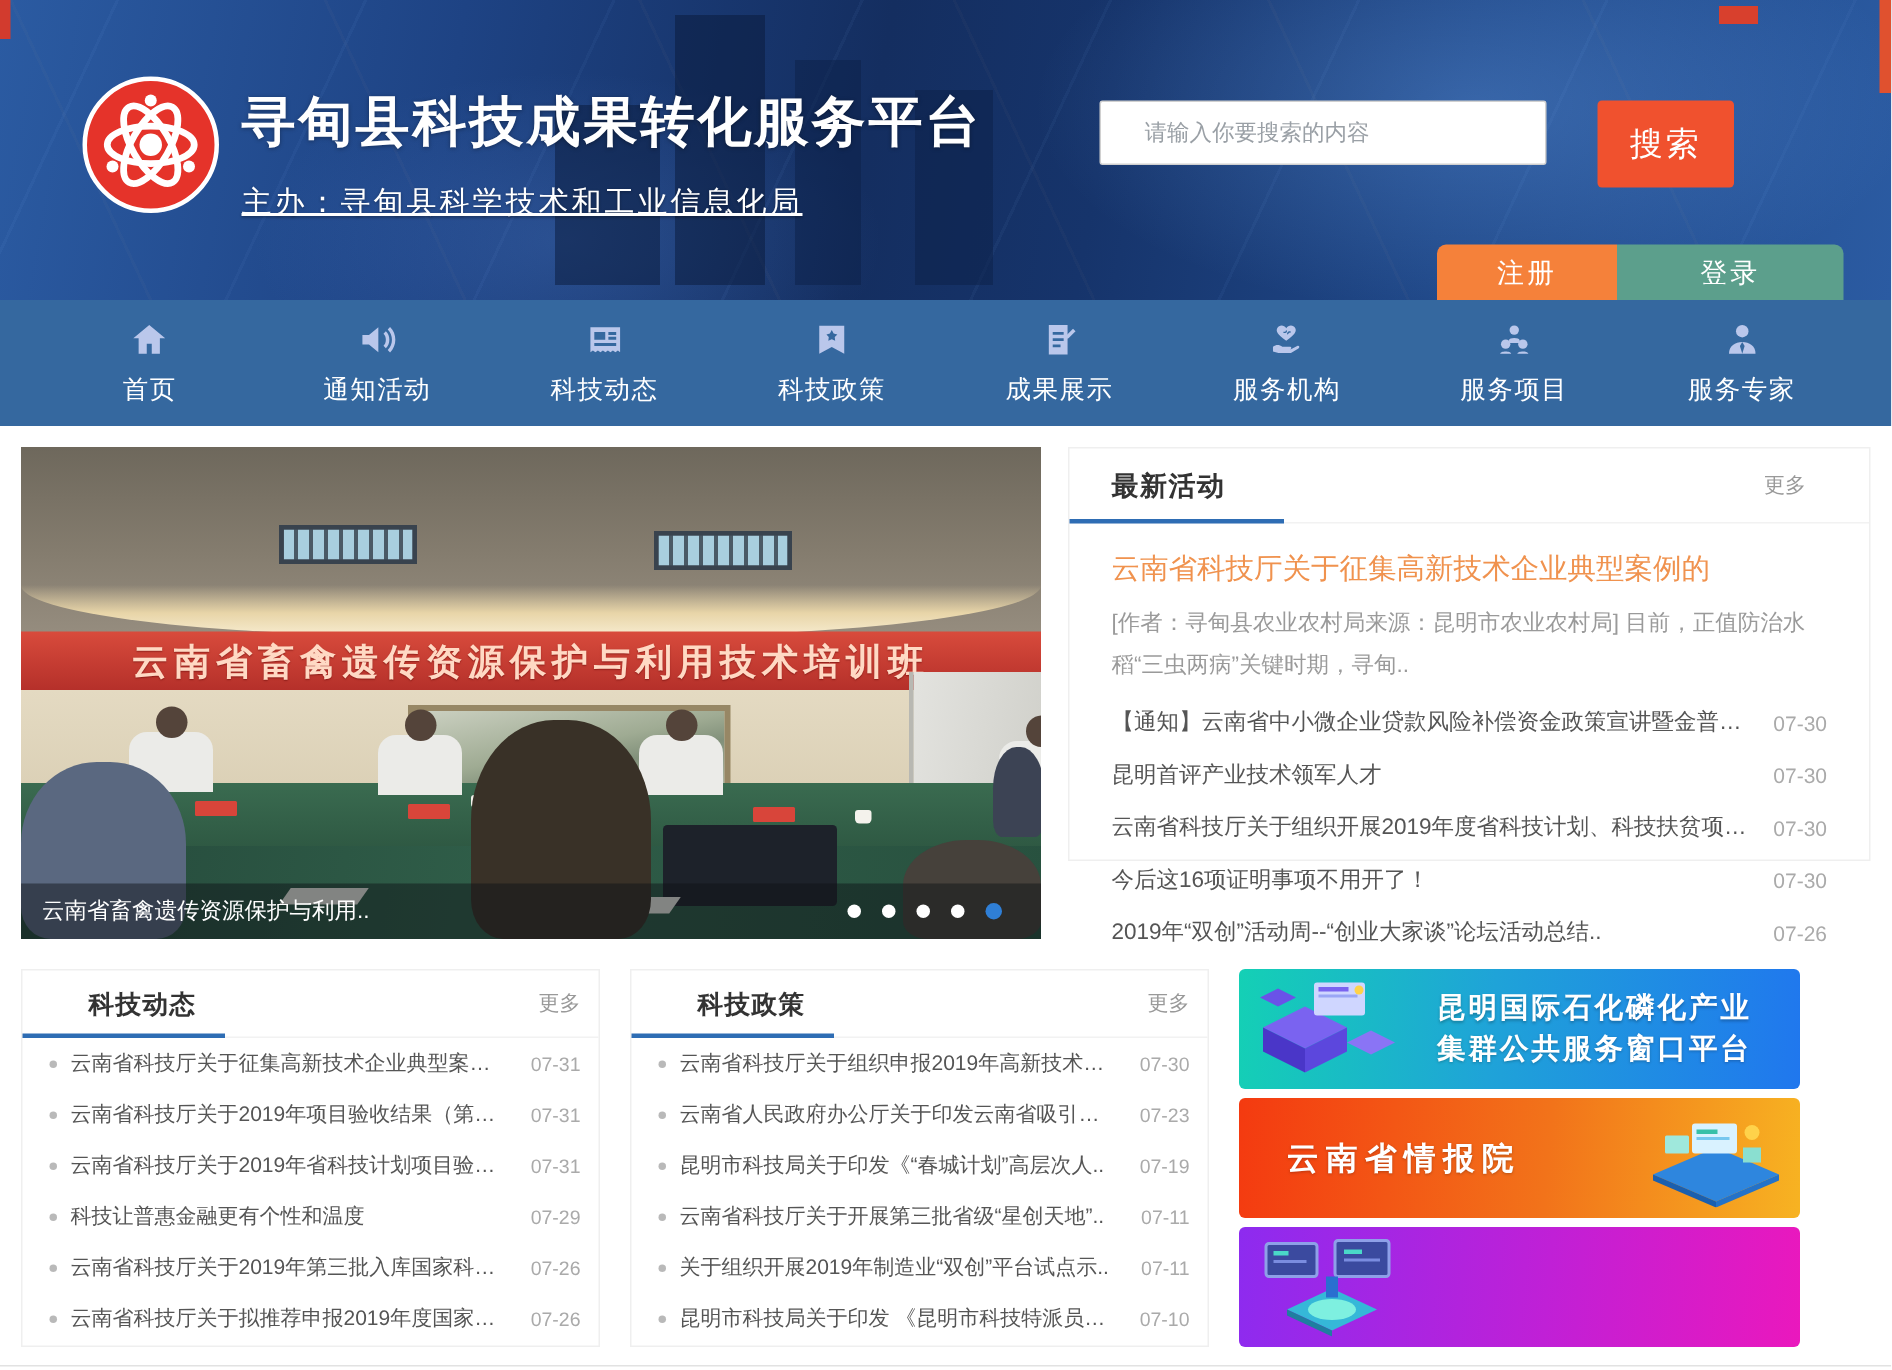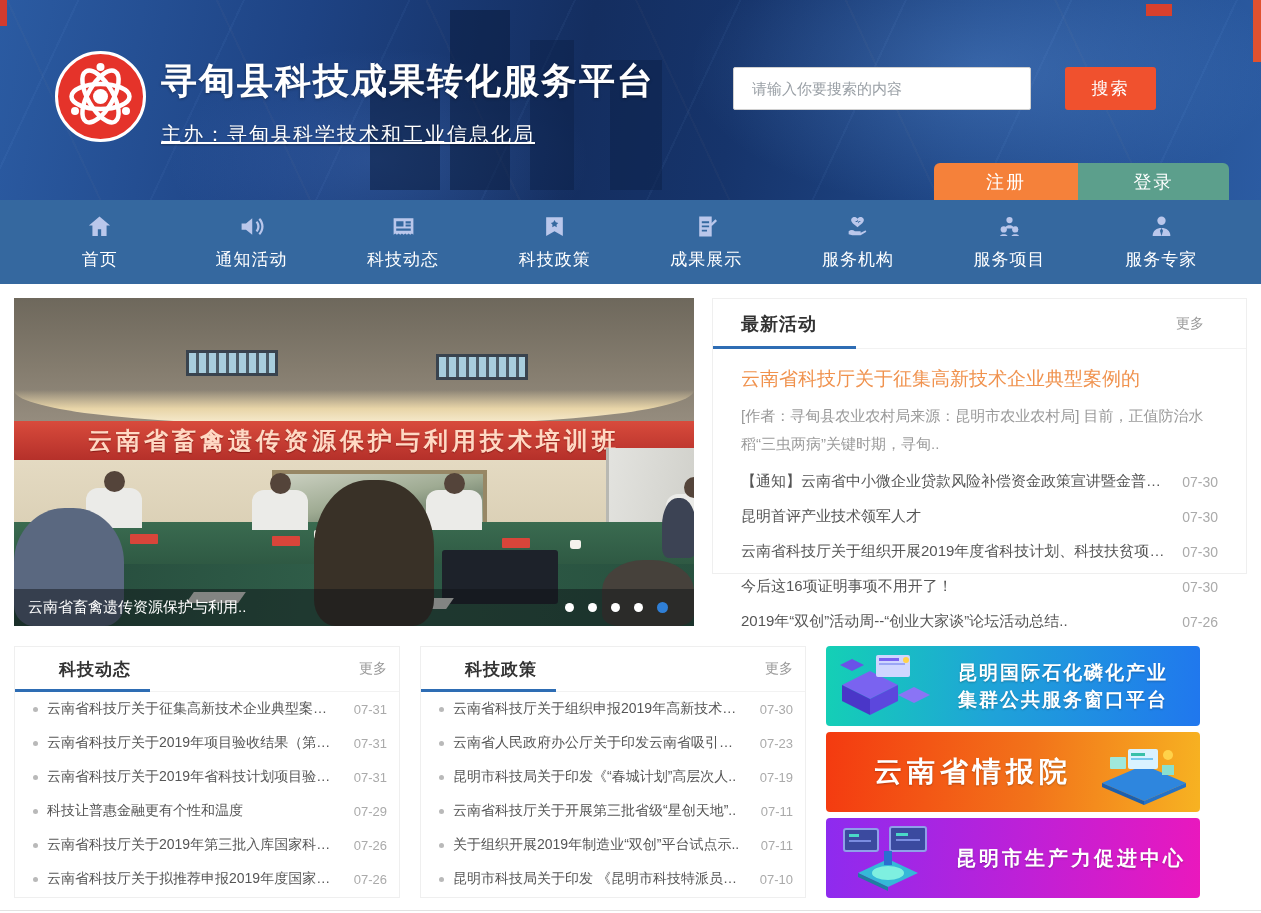--- a/index.html
+++ b/index.html
@@ -29,28 +29,28 @@
   .neon.n1 { left:0; top:0; width:7px; height:26px; }
   .neon.n2 { right:0; top:0; width:8px; height:62px; background:#e0512f; }
   .neon.n3 { left:1146px; top:4px; width:26px; height:12px; background:#d8402d; }
 
   .logo { position:absolute; left:54px; top:50px; width:93px; height:93px; }
   .title-block { position:absolute; left:161px; top:57px; }
   .site-title { color:#fff; font-size:36px; font-weight:bold; letter-spacing:2px; text-shadow:0 1px 3px rgba(0,0,0,.35); }
   .site-subtitle { color:#fff; font-size:20px; letter-spacing:2px; margin-top:15px; text-shadow:0 1px 2px rgba(0,0,0,.35);text-decoration:underline; }
 
   .search-input { position:absolute; left:733px; top:67px; width:298px; height:43px; border:1px solid #d0d0d0;
-    border-radius:2px; padding:0 18px; font-size:15px; color:#333; outline:none; background:#fff; }
+    border-radius:2px; padding:0 29px; font-size:15px; color:#333; outline:none; background:#fff; }
   .search-input::placeholder { color:#9aa0a6; }
-  .search-btn { position:absolute; left:1065px; top:67px; width:91px; height:43px; background:#F0512E; border:none;
-    border-radius:3px; color:#fff; font-size:17px; letter-spacing:2px; cursor:pointer; }
+  .search-btn { position:absolute; left:1065px; top:67px; width:91px; height:58px; background:#F0512E; border:none;
+    border-radius:3px; color:#fff; font-size:22px; letter-spacing:2px; cursor:pointer; }
 
   .auth { position:absolute; right:32px; bottom:0; display:flex; }
   .auth button { border:none; height:37px; color:#fff; font-size:18px; letter-spacing:2px; cursor:pointer; }
-  .btn-register { width:144px; background:#F5813A; border-radius:6px 0 0 0; }
+  .btn-register { width:120px; background:#F5813A; border-radius:6px 0 0 0; }
   .btn-login { width:151px; background:#5C9F8C; border-radius:0 6px 0 0; }
 
   
   .nav { width:1261px; height:84px; background:#35689F; display:flex; justify-content:space-around;
     align-items:center; padding:0 24px; }
   .nav-item { display:flex; flex-direction:column; align-items:center; gap:9px; cursor:pointer; min-width:86px; }
   .nav-item svg { width:25px; height:25px; fill:#BAC7EB; }
   .nav-item .nv-label { color:#fff; font-size:17px; letter-spacing:1px; }
 
   
@@ -127,21 +127,21 @@
   
   .banners { width:374px; margin-left:20px; flex:none; }
   .side-banner { position:relative; display:flex; align-items:center; width:374px; height:80px; border-radius:4px;
     margin-bottom:6px; cursor:pointer; overflow:hidden; }
   .side-banner svg { flex:none; }
   .b1 { background:linear-gradient(95deg,#14d0b5,#1fa3d8 45%,#2077ee); }
   .b2 { background:linear-gradient(95deg,#f43a10,#f2731a 55%,#f7b322); }
   .b3 { background:linear-gradient(95deg,#8d2bef,#c020d6 55%,#ea18bd); }
   .b-text { color:#fff; font-weight:bold; text-shadow:0 1px 2px rgba(0,0,0,.25); }
   .b1 .b-text { font-size:19px; letter-spacing:2px; line-height:27px; margin-left:22px; }
-  .b2 .b-text { font-size:28px; letter-spacing:5px; margin-left:48px; flex:1; }
+  .b2 .b-text { font-size:21px; letter-spacing:5px; margin-left:32px; flex:1; }
   .b3 .b-text { font-size:20px; letter-spacing:3px; margin-left:20px; }
   .b1 svg, .b3 svg { margin-left:14px; }
   .b2 svg { margin-right:10px; }
 
   .bottom-line { position:absolute; left:0; bottom:2px; width:1261px; height:1px; background:#e2e2e2; }
 </style>
 </head>
 <body>
 
 <div class="page">
@@ -442,20 +442,19 @@
             <rect x="50" y="2" width="36" height="24" rx="2" fill="#3b4a9f" stroke="#8ea0e8" stroke-width="2"></rect>
             <rect x="9" y="9" width="10" height="3" fill="#4ad8c8"></rect>
             <rect x="9" y="15" width="22" height="2" fill="#7a8ce0"></rect>
             <rect x="56" y="8" width="12" height="3" fill="#4ad8c8"></rect>
             <rect x="56" y="14" width="24" height="2" fill="#7a8ce0"></rect>
             <polygon points="48,34 78,48 48,62 18,48" fill="#35b8d8"></polygon>
             <polygon points="18,48 48,62 48,66 18,52" fill="#1f7ea0"></polygon>
             <ellipse cx="48" cy="48" rx="16" ry="7" fill="#7ef0e0"></ellipse>
             <rect x="44" y="26" width="8" height="14" fill="#2a6fd0"></rect>
           </svg>
-          <span class="b-text">昆明市生产力促进中心</span>
         </div>
       </div>
     </div>
   </div>
 
   <div class="bottom-line"></div>
 </div>
 
 </body></html>

